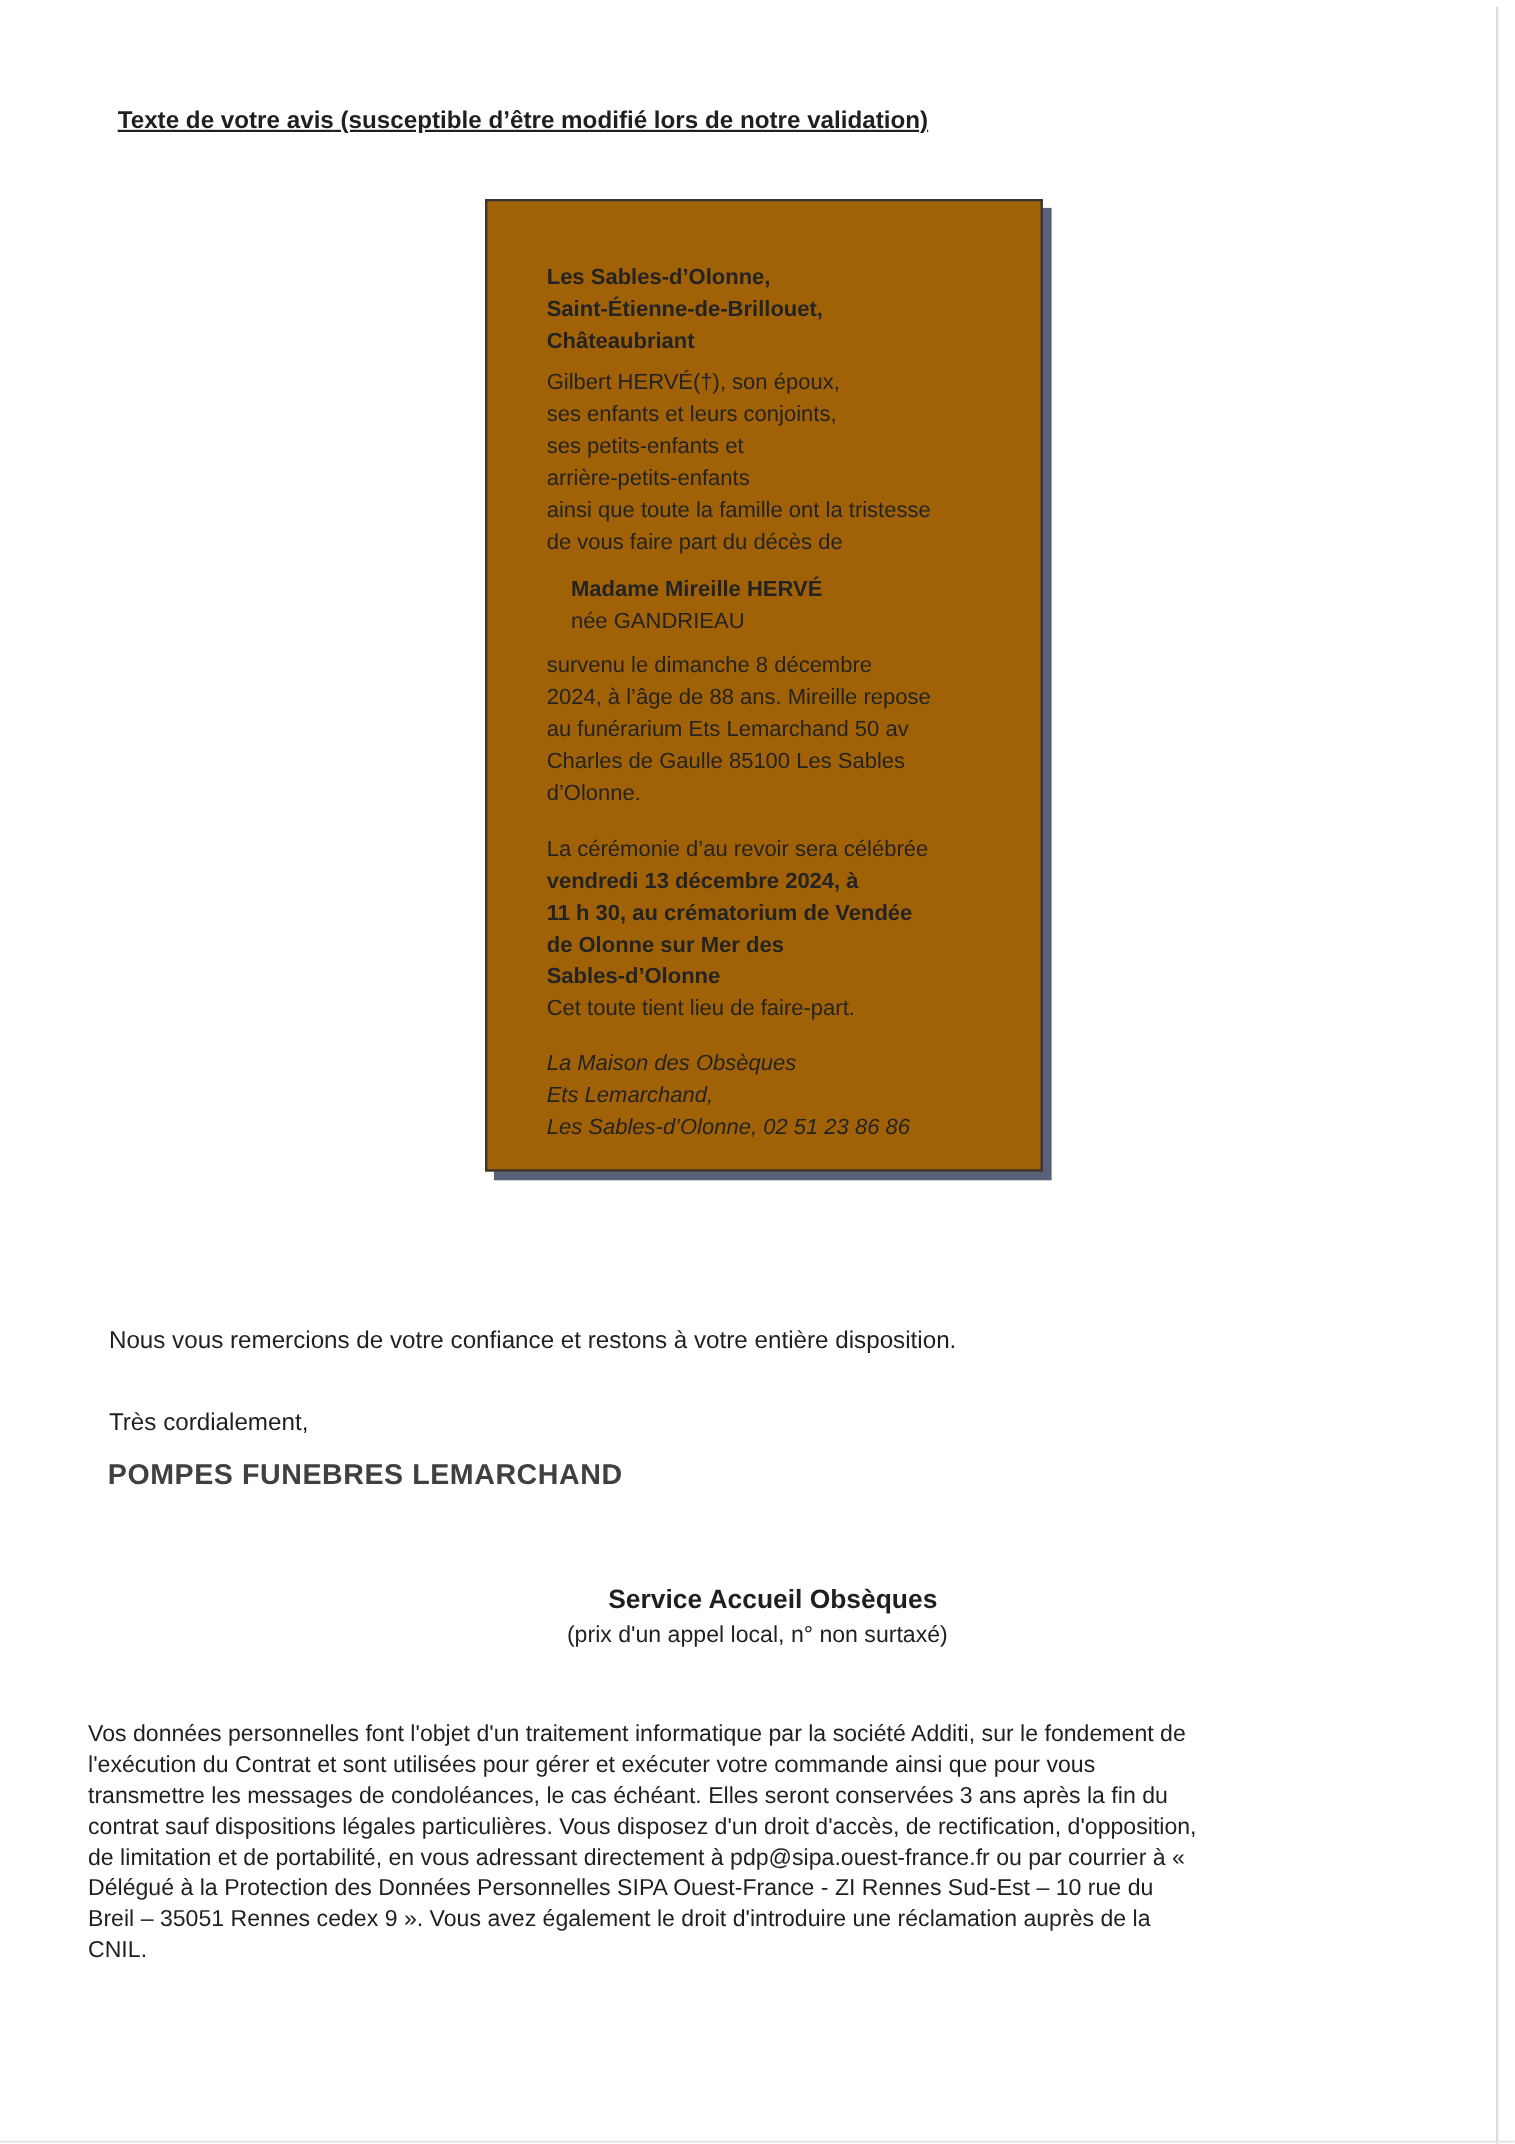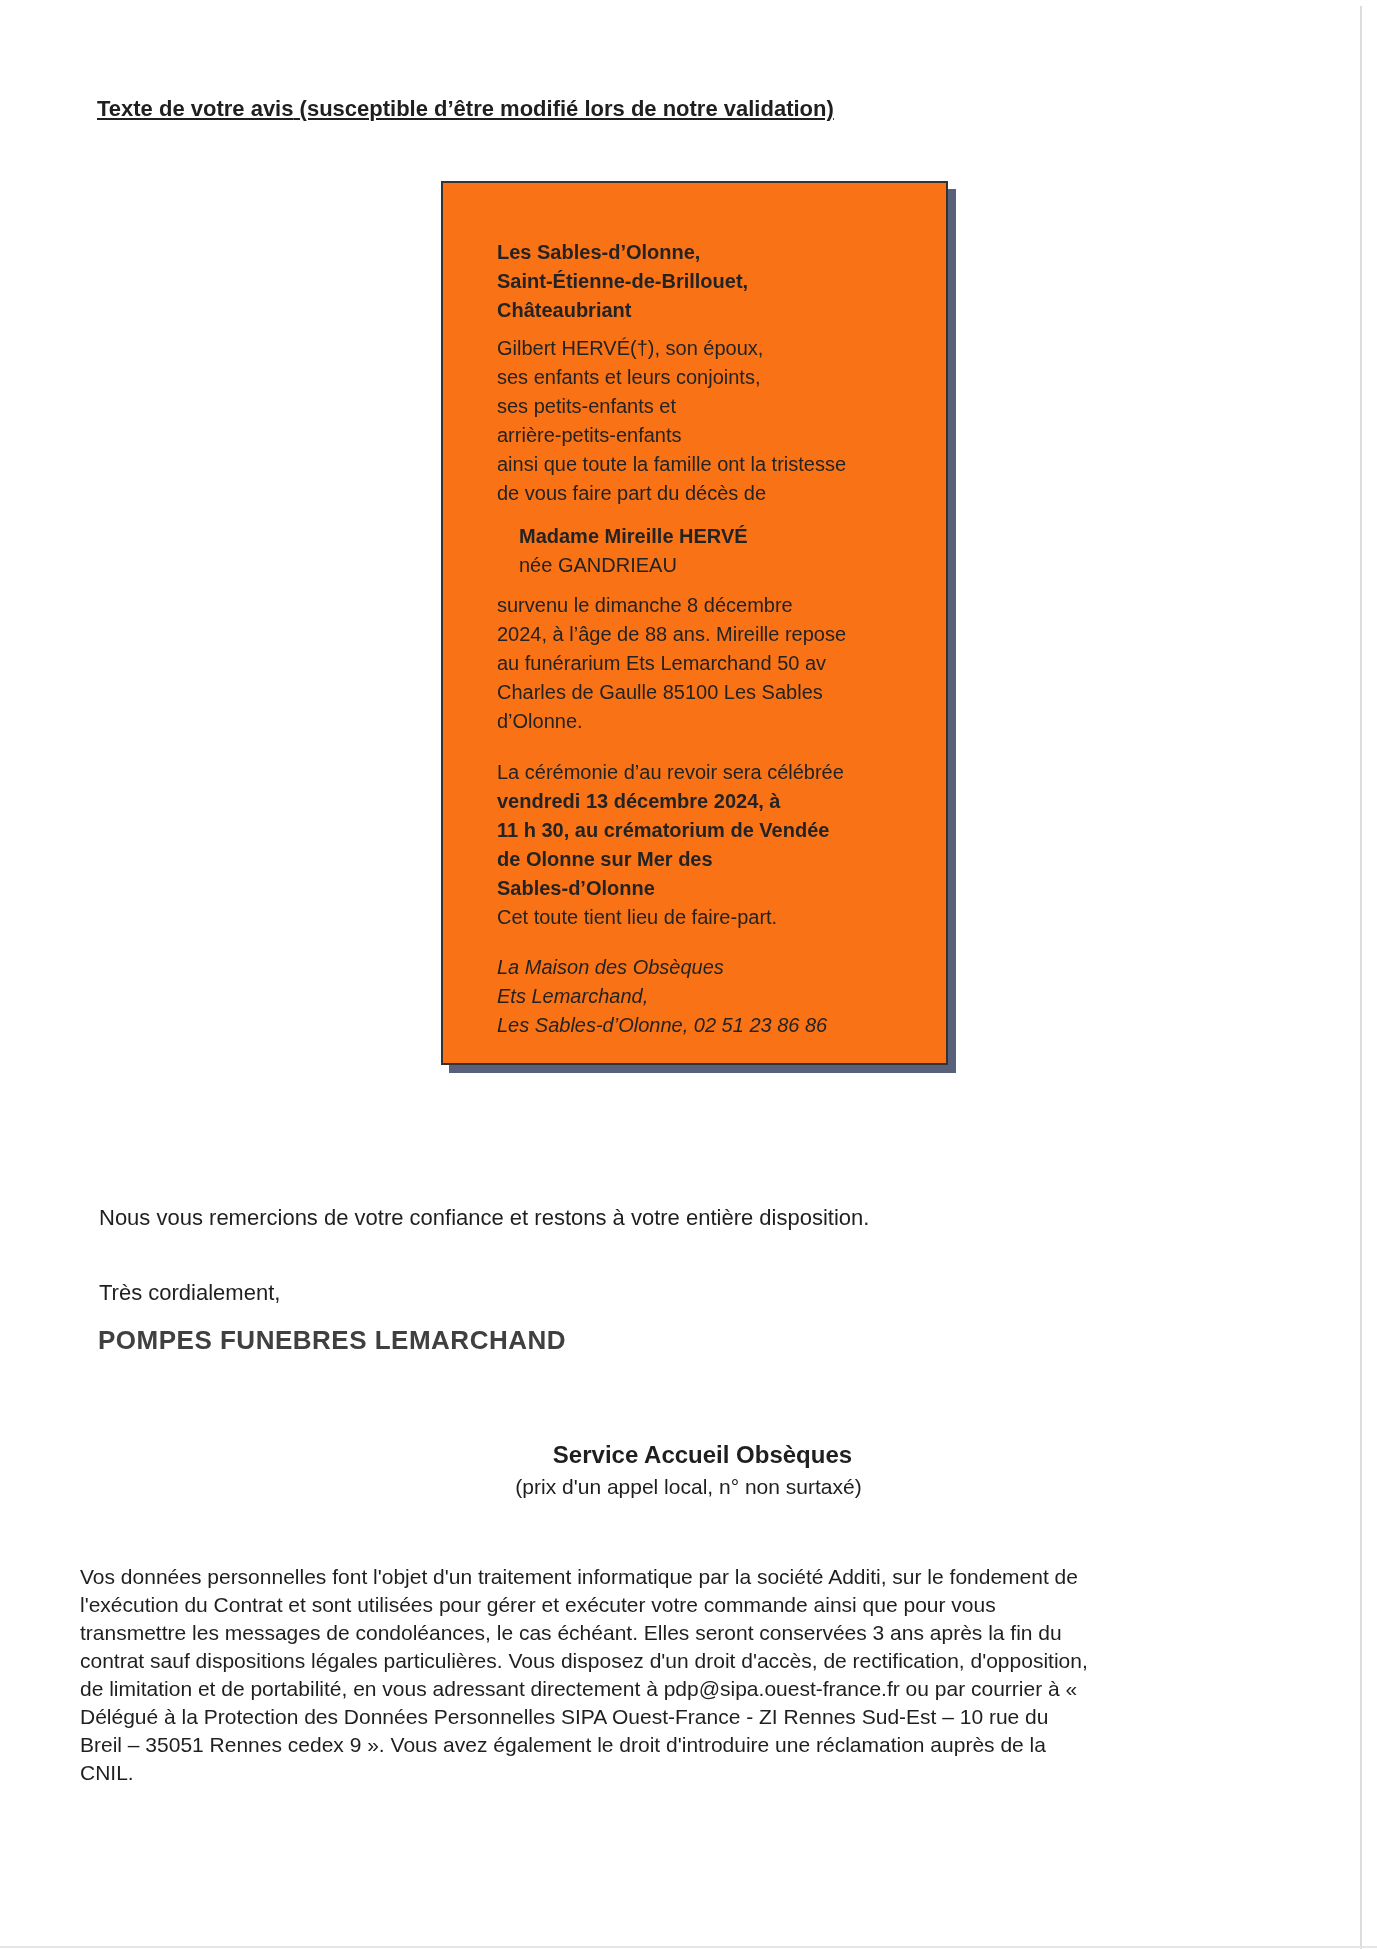--- a/index.html
+++ b/index.html
@@ -9,32 +9,32 @@
     font-family:"Liberation Sans", sans-serif;
     color:#1f1f1f;
     overflow:hidden;
   }
   
   .edge-right{position:absolute;left:1360px;top:6px;width:2px;height:1943px;background:#dcdcdf;}
   .edge-bottom{position:absolute;left:0;top:1946px;width:1377px;height:2px;background:#e6e6e8;}
 
   
   .doc-title{
-    position:absolute;left:97px;top:80px;
+    position:absolute;left:107px;top:80px;
     font-size:22px;line-height:28px;
     text-decoration:underline;
     white-space:nowrap;
   }
   .doc-title .t-bold{font-weight:bold;}
 
   
   .notice-box{
     position:absolute;left:441px;top:181px;
     width:507px;height:884px;box-sizing:border-box;
-    background:#f97316;
+    background:#a16207;
     border:2px solid #333333;
     box-shadow:8px 8px 0 0 #59617a;
     padding:55px 18px 4px 54px;
     font-size:20px;line-height:29px;color:#232323;
   }
   .pre{white-space:pre-line;}
   .n-loc{font-weight:bold;}
   .n-family{margin-top:9px;}
   .n-name-block{margin-top:14px;margin-left:22px;}
   .n-name{font-weight:bold;}

